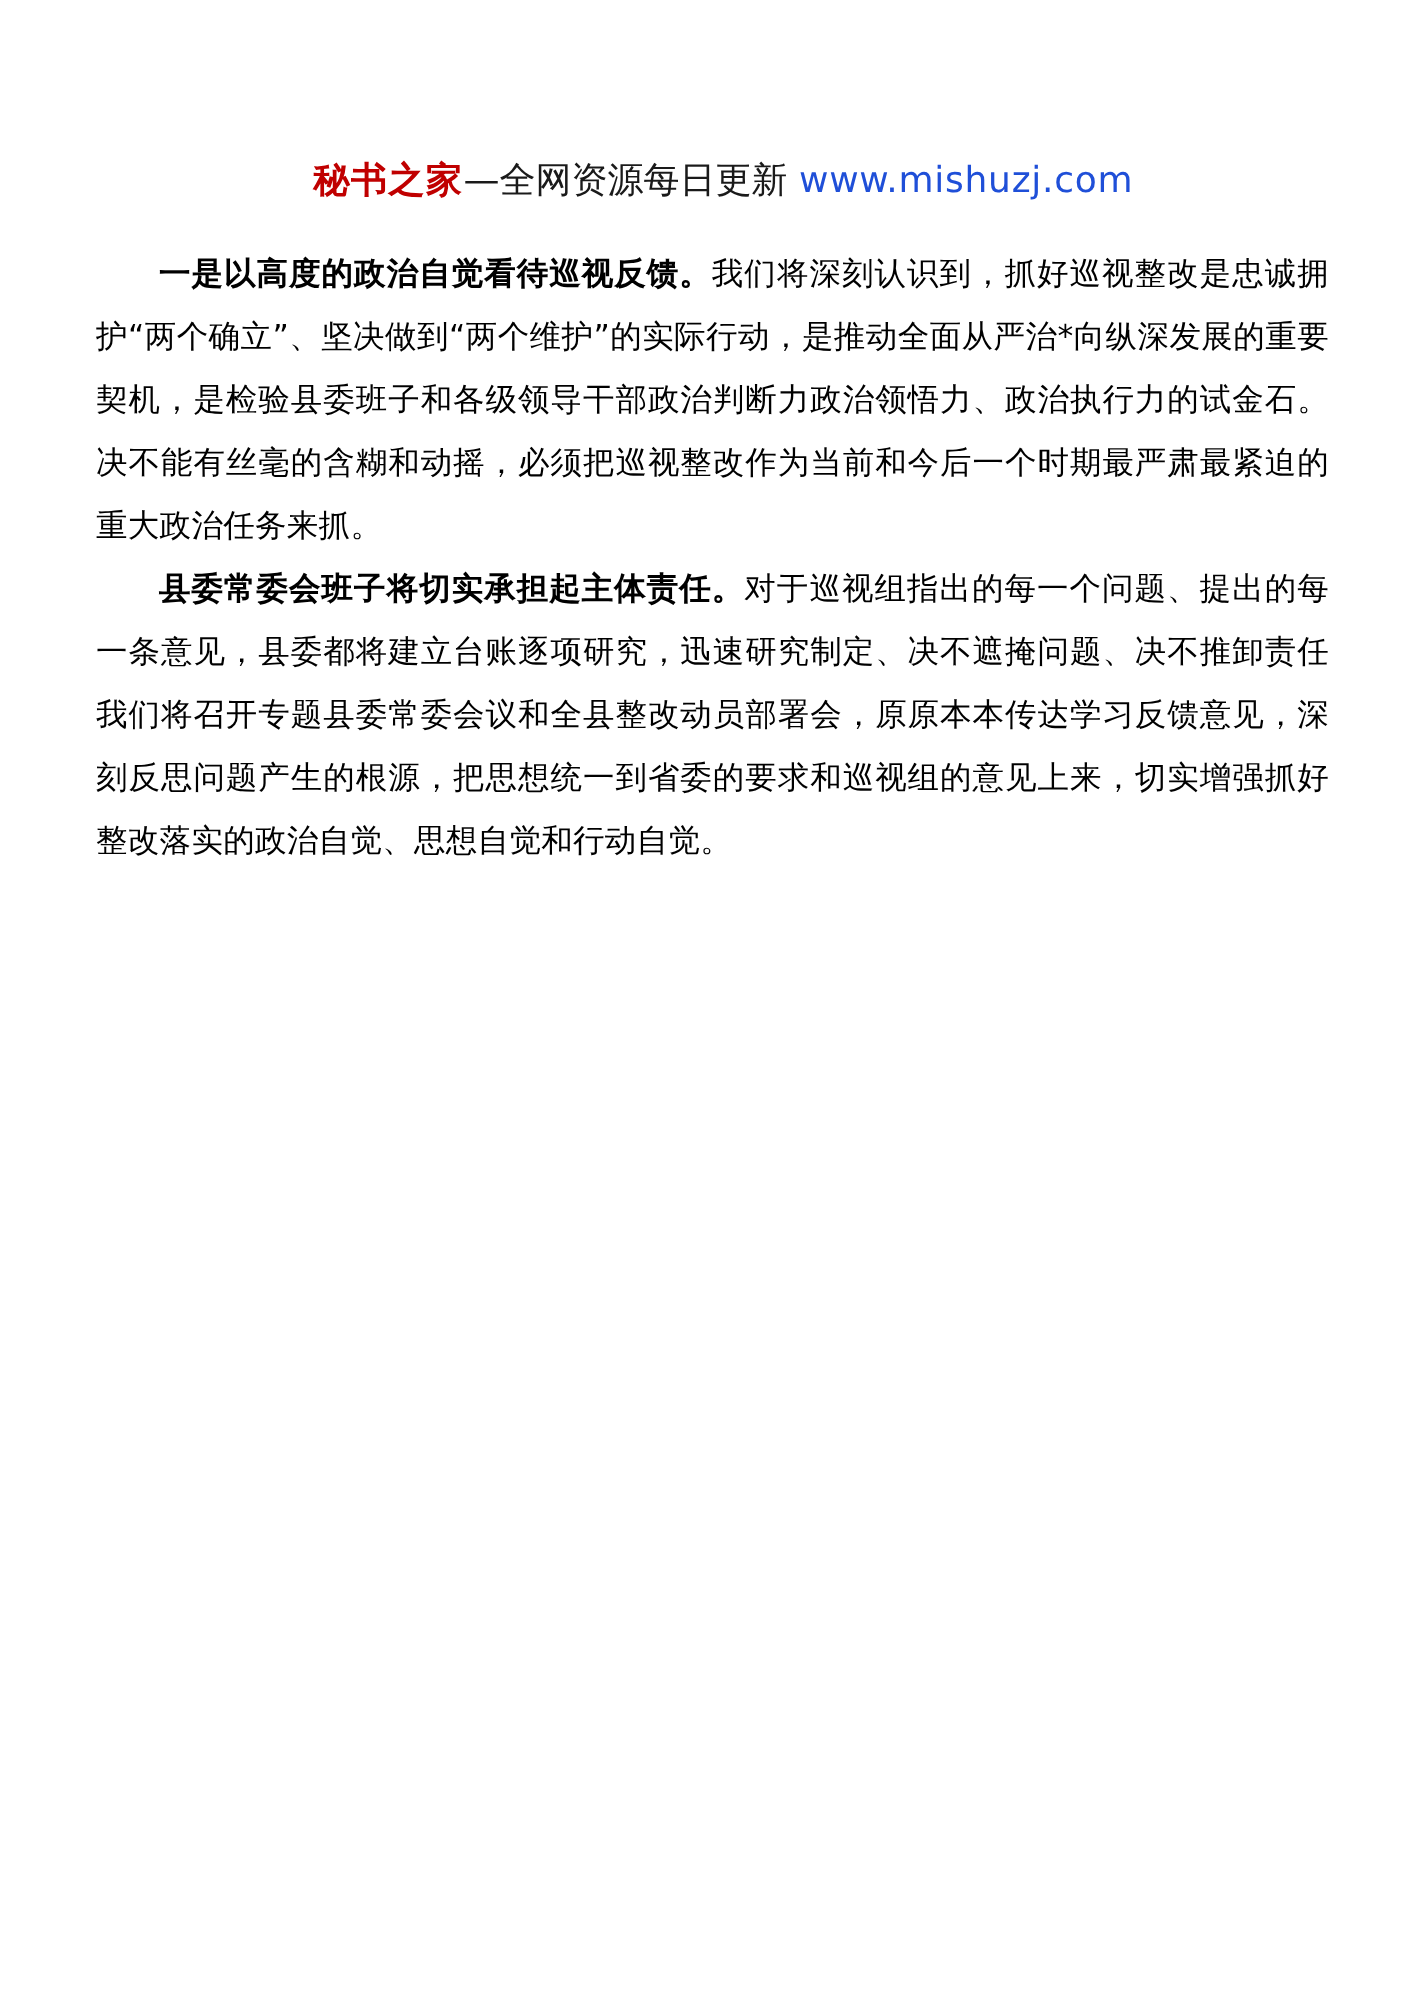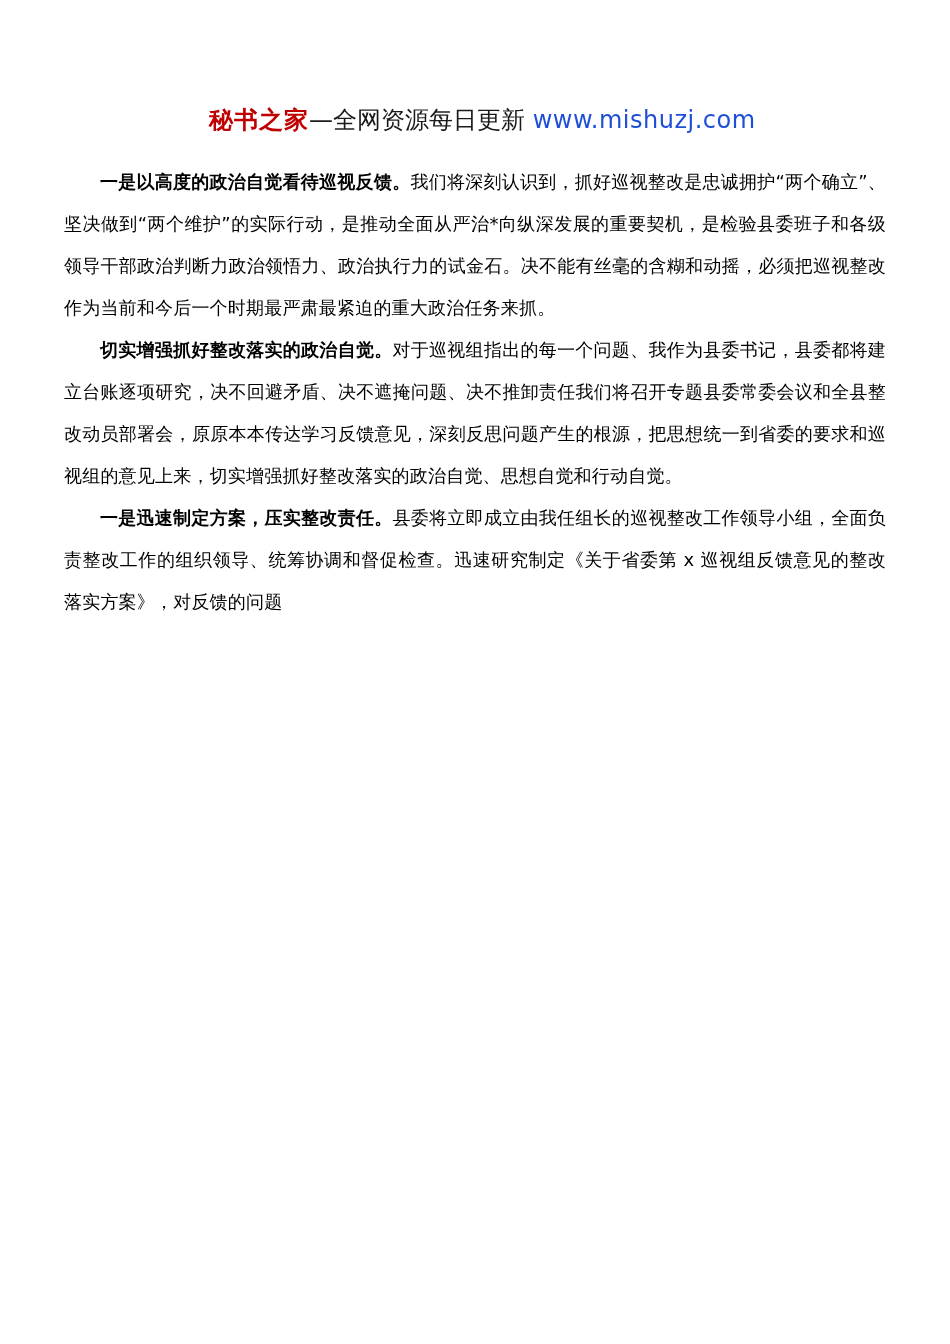--- a/index.html
+++ b/index.html
@@ -35,21 +35,21 @@
     letter-spacing: 1px;
   }
   .tagline {
     color: #1a1a1a;
   }
   .site-url {
     color: #1f4fd8;
     letter-spacing: 0.5px;
   }
   .doc-body {
-    font-size: 18px;
+    font-size: 21px;
     line-height: 42px;
     letter-spacing: 0.2px;
     text-align: justify;
     text-justify: inter-character;
   }
   .para {
     margin: 0;
     text-indent: 2em;
   }
   .para .lead {
@@ -65,24 +65,21 @@
     <span class="brand">秘书之家</span><span class="tagline">—全网资源每日更新</span> <span class="site-url">www.mishuzj.com</span>
   </div>
 
   <div class="doc-body">
 
     <p class="para">
       <span class="lead">一是以高度的政治自觉看待巡视反馈。</span><span>我们将深刻认识到，抓好巡视整改是忠诚拥护“两个确立”、坚决做到“两个维护”的实际行动，是推动全面从严治*向纵深发展的重要契机，是检验县委班子和各级领导干部政治判断力政治领悟力、政治执行力的试金石。决不能有丝毫的含糊和动摇，必须把巡视整改作为当前和今后一个时期最严肃最紧迫的重大政治任务来抓。</span>
     </p>
 
     <p class="para">
-      <span class="lead">切实增强抓好整改落实的政治自觉。</span><span>对于巡视组指出的每一个问题、我作为县委书记，县委都将建立台账逐项研究，决不回避矛盾、决不遮掩问题、决不推卸责任我们将召开专题县委常委会议和全县整改动员部署会，原原本本传达学习反馈意见，深刻反思问题产生的根源，把思想统一到省委的要求和巡视组的意见上来，切实增强抓好整改落实的政治自觉、思想自觉和行动自觉。</span>
+      <span class="lead">县委常委会班子将切实承担起主体责任。</span><span>对于巡视组指出的每一个问题、提出的每一条意见，县委都将建立台账逐项研究，迅速研究制定、决不遮掩问题、决不推卸责任我们将召开专题县委常委会议和全县整改动员部署会，原原本本传达学习反馈意见，深刻反思问题产生的根源，把思想统一到省委的要求和巡视组的意见上来，切实增强抓好整改落实的政治自觉、思想自觉和行动自觉。</span>
     </p>
 
 
 
 
-    <p class="para">
-      <span class="lead">一是迅速制定方案，压实整改责任。</span><span>县委将立即成立由我任组长的巡视整改工作领导小组，全面负责整改工作的组织领导、统筹协调和督促检查。迅速研究制定《关于省委第 x 巡视组反馈意见的整改落实方案》，对反馈的问题</span>
-    </p>
 
   </div>
 </div>
 
 </body></html>

